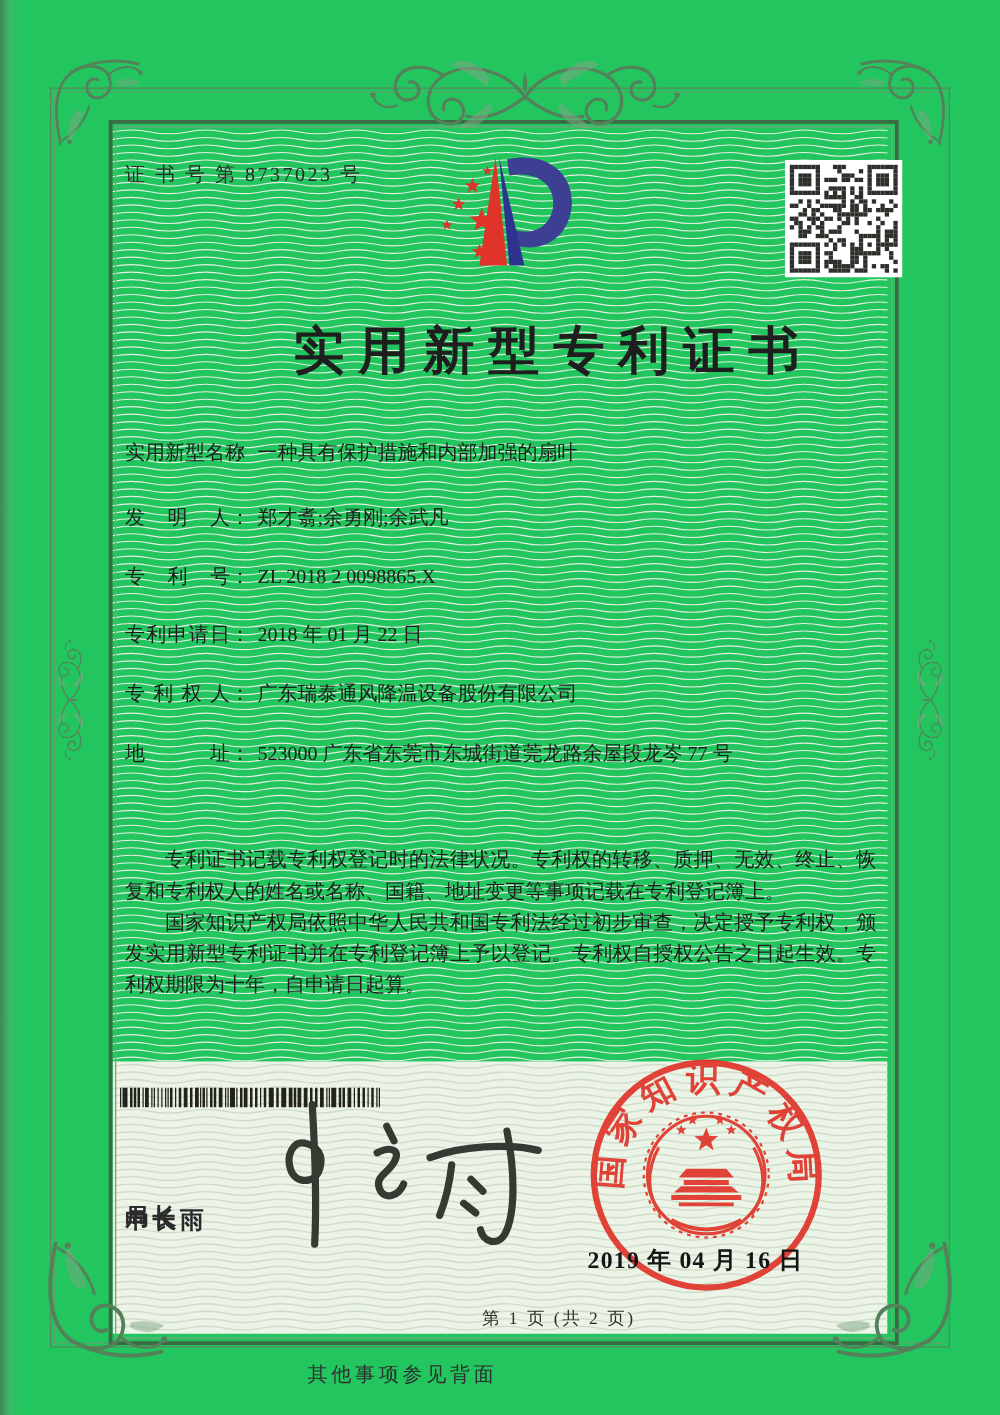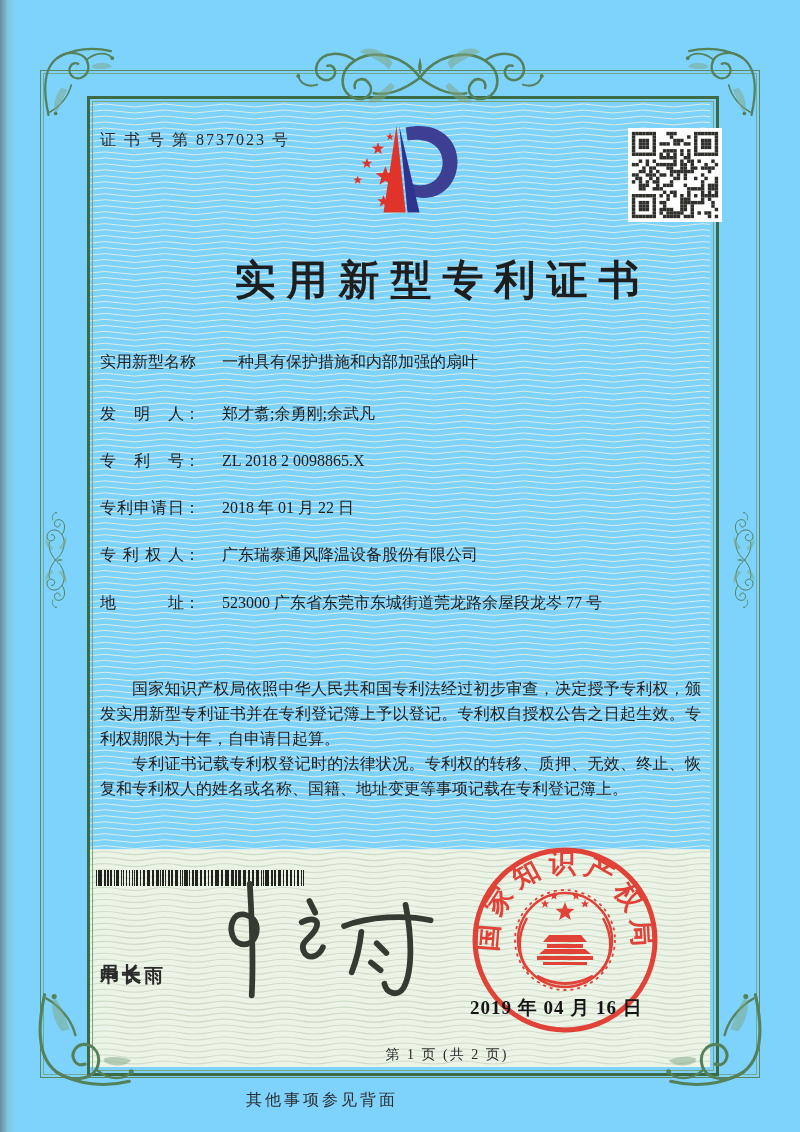--- a/index.html
+++ b/index.html
@@ -1,34 +1,34 @@
 <!DOCTYPE html>
 <html><head>
 <meta charset="utf-8">
 <style>
   html,body{margin:0;padding:0;background:#e9e7e1;}
-  .page{position:relative;width:800px;height:1132px;background:#7dd3fc;overflow:hidden;
+  .page{position:relative;width:800px;height:1132px;background:#22c55e;overflow:hidden;
         font-family:"Liberation Serif","DejaVu Serif",serif;color:#222;}
   .abs{position:absolute;}
   
   .scan-edge{left:0;top:0;bottom:0;width:16px;
     background:linear-gradient(90deg,rgba(85,83,75,.55),rgba(150,148,140,.22) 50%,rgba(255,255,255,0));}
   
   .outer-line{left:40px;top:70px;width:718px;height:1006px;border:1px solid #5a8660;}
   .outer-line::after{content:"";position:absolute;inset:2px;border:1px solid #6f976f;opacity:.7;}
   
   .inner-frame{left:87px;top:96px;width:626px;height:974px;border:3px solid #3c6a45;overflow:hidden;background:transparent;}
   .inner-frame::after{content:"";position:absolute;inset:2px;border:1px solid #7ba47d;pointer-events:none;}
   #waves{position:absolute;left:0;top:0;}
   .cert-no{left:100px;top:130px;font-size:16px;letter-spacing:2px;color:#2b2b2b;}
   .title{left:87px;top:253px;width:711px;text-align:center;font-size:41px;font-weight:700;
          letter-spacing:11px;color:#1e1e1e;}
   .row{left:100px;width:610px;font-size:16px;color:#1d1d1d;white-space:nowrap;}
   .lbl{display:inline-block;width:84px;text-align:justify;text-align-last:justify;vertical-align:top;}
-  .val{margin-left:22px;}
+  .val{margin-left:6px;}
   .grant2{position:absolute;left:315px;top:0;white-space:nowrap;}
   .paras{left:100px;top:676px;width:601px;font-size:16px;line-height:25px;text-align:justify;color:#1d1d1d;}
   .paras p{margin:0;text-indent:2em;}
   .signer{left:100px;font-size:19px;font-weight:700;color:#2a2a2a;
           font-family:"Liberation Sans","DejaVu Sans",sans-serif;letter-spacing:3px;}
   .seal-date{left:470px;top:995px;width:180px;font-size:19px;font-weight:700;color:#151515;letter-spacing:1px;}
   .page-note{left:87px;top:1046px;width:628px;text-align:center;font-size:14px;color:#2b2b2b;letter-spacing:2px;padding-left:46px;}
   .back-note{left:0;top:1090px;width:644px;text-align:center;font-size:16px;color:#2e2e2e;letter-spacing:3px;}
   .orn{position:absolute;pointer-events:none;}
   svg{display:block;}
@@ -597,22 +597,22 @@
     <span class="lbl">专利申请日</span><span>：</span><span class="val">2018 年 01 月 22 日</span>
   </div>
   <div class="abs row" style="top:545px">
     <span class="lbl">专利权人</span><span>：</span><span class="val">广东瑞泰通风降温设备股份有限公司</span>
   </div>
   <div class="abs row" style="top:593px">
     <span class="lbl">地址</span><span>：</span><span class="val">523000 广东省东莞市东城街道莞龙路余屋段龙岑 77 号</span>
   </div>
 
   <div class="abs paras">
+    <p>专利证书记载专利权登记时的法律状况。专利权的转移、质押、无效、终止、恢复和专利权人的姓名或名称、国籍、地址变更等事项记载在专利登记簿上。</p>
     <p>国家知识产权局依照中华人民共和国专利法经过初步审查，决定授予专利权，颁发实用新型专利证书并在专利登记簿上予以登记。专利权自授权公告之日起生效。专利权期限为十年，自申请日起算。</p>
-    <p>专利证书记载专利权登记时的法律状况。专利权的转移、质押、无效、终止、恢复和专利权人的姓名或名称、国籍、地址变更等事项记载在专利登记簿上。</p>
   </div>
 
   <svg class="abs" style="left:96px;top:870px" width="212" height="16" viewBox="0 0 212 16">
       <g id="barcode">
         <rect x="0" y="0" width="1" height="16" fill="#23231d"></rect>
         <rect x="2" y="0" width="4" height="16" fill="#23231d"></rect>
         <rect x="8" y="0" width="2" height="16" fill="#23231d"></rect>
         <rect x="11" y="0" width="2" height="16" fill="#23231d"></rect>
         <rect x="14" y="0" width="2" height="16" fill="#23231d"></rect>
         <rect x="18" y="0" width="1" height="16" fill="#23231d"></rect>

